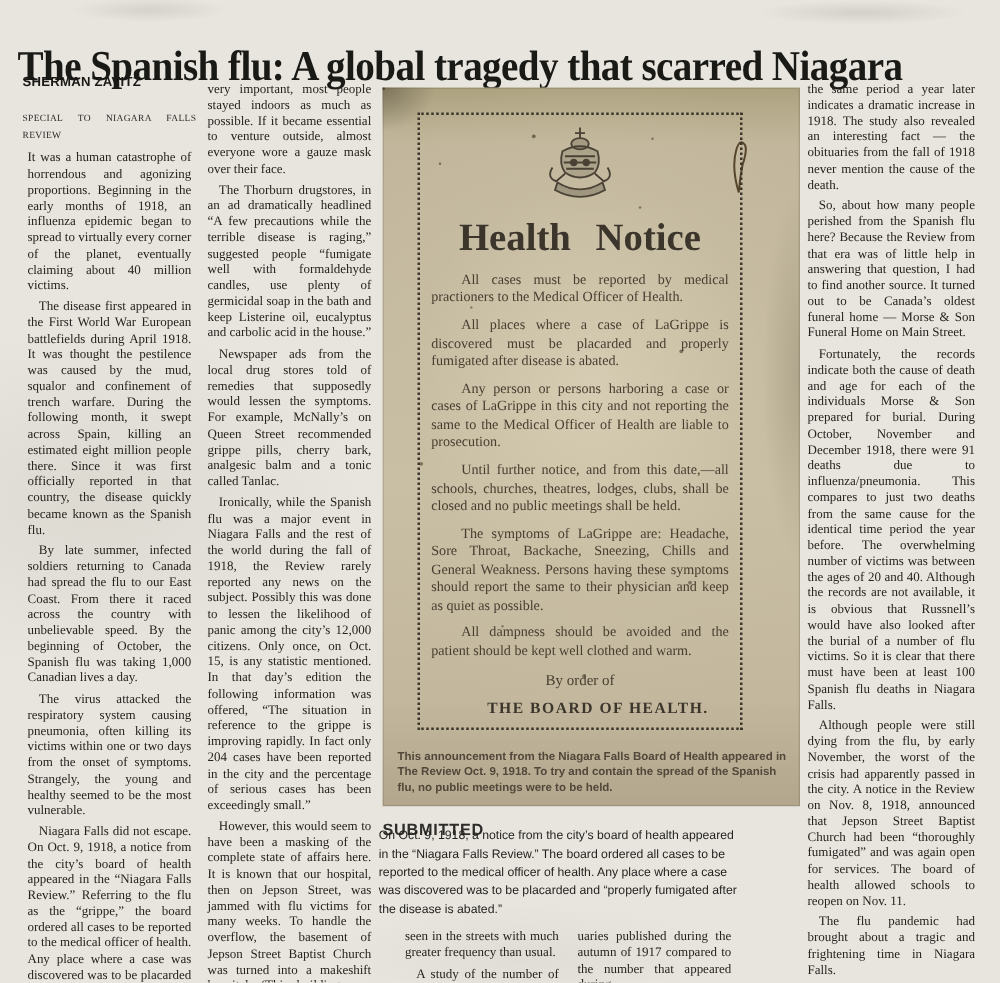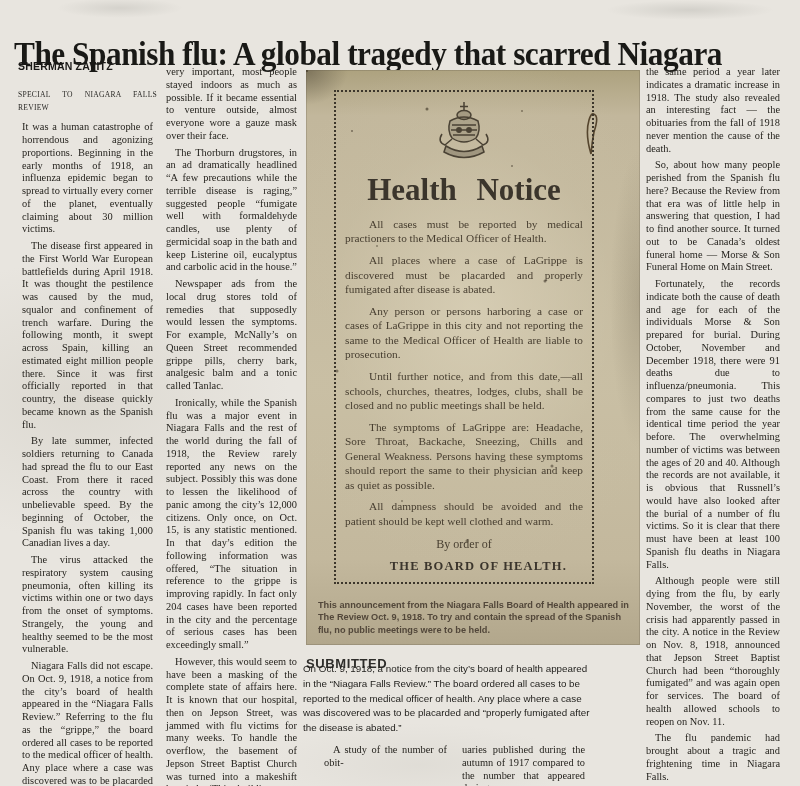--- a/index.html
+++ b/index.html
@@ -67,21 +67,21 @@
   #minicolB{left:458px;}
 </style>
 </head>
 <body>
 
 <h1 class="headline">The Spanish flu: A global tragedy that scarred Niagara</h1>
 
 <div class="col" id="col1">
   <div class="byline-name">SHERMAN ZAVITZ</div>
   <div class="byline-role">SPECIAL TO NIAGARA FALLS REVIEW</div>
-  <p class="bp flush">It was a human catastrophe of horrendous and agonizing proportions. Beginning in the early months of 1918, an influenza epidemic began to spread to virtually every corner of the planet, eventually claiming about 30 million victims.</p>
+  <p class="bp flush">It was a human catastrophe of horrendous and agonizing proportions. Beginning in the early months of 1918, an influenza epidemic began to spread to virtually every corner of the planet, eventually claiming about 40 million victims.</p>
   <p class="bp">The disease first appeared in the First World War European battlefields during April 1918. It was thought the pestilence was caused by the mud, squalor and confinement of trench warfare. During the following month, it swept across Spain, killing an estimated eight million people there. Since it was first officially reported in that country, the disease quickly became known as the Spanish flu.</p>
   <p class="bp">By late summer, infected soldiers returning to Canada had spread the flu to our East Coast. From there it raced across the country with unbelievable speed. By the beginning of October, the Spanish flu was taking 1,000 Canadian lives a day.</p>
   <p class="bp">The virus attacked the respiratory system causing pneumonia, often killing its victims within one or two days from the onset of symptoms. Strangely, the young and healthy seemed to be the most vulnerable.</p>
   <p class="bp">Niagara Falls did not escape. On Oct. 9, 1918, a notice from the city’s board of health appeared in the “Niagara Falls Review.” Referring to the flu as the “grippe,” the board ordered all cases to be reported to the medical officer of health. Any place where a case was discovered was to be placarded and “properly fumigated after the disease is abated.”</p>
   <p class="bp">The announcement also stated: “Until further notice and from this date, all schools, churches, theatres, lodges, clubs, shall be closed and no public meetings shall be held.”</p>
 
 </div>
 
 <div class="col" id="col2">
   <p class="bp flush">very important, most people stayed indoors as much as possible. If it became essential to venture outside, almost everyone wore a gauze mask over their face.</p>
@@ -124,20 +124,21 @@
     <div class="board">THE BOARD OF HEALTH.</div>
   </div>
   <div class="photo-caption">This announcement from the Niagara Falls Board of Health appeared in The Review Oct. 9, 1918. To try and contain the spread of the Spanish flu, no public meetings were to be held.</div>
 </div>
 
 <div class="submitted">SUBMITTED</div>
 
 <div class="caption-below">On Oct. 9, 1918, a notice from the city’s board of health appeared in the “Niagara Falls Review.” The board ordered all cases to be reported to the medical officer of health. Any place where a case was discovered was to be placarded and “properly fumigated after the disease is abated.”</div>
 
 <div class="minicol" id="minicolA">
+  <p class="bp flush">seen in the streets with much greater frequency than usual.</p>
   <p class="bp">A study of the number of obit-</p>
 </div>
 <div class="minicol" id="minicolB">
   <p class="bp flush">uaries published during the autumn of 1917 compared to the number that appeared during</p>
 </div>
 
 <div class="col" id="col3">
   <p class="bp flush">the same period a year later indicates a dramatic increase in 1918. The study also revealed an interesting fact — the obituaries from the fall of 1918 never mention the cause of the death.</p>
   <p class="bp">So, about how many people perished from the Spanish flu here? Because the Review from that era was of little help in answering that question, I had to find another source. It turned out to be Canada’s oldest funeral home — Morse &amp; Son Funeral Home on Main Street.</p>
   <p class="bp">Fortunately, the records indicate both the cause of death and age for each of the individuals Morse &amp; Son prepared for burial. During October, November and December 1918, there were 91 deaths due to influenza/pneumonia. This compares to just two deaths from the same cause for the identical time period the year before. The overwhelming number of victims was between the ages of 20 and 40. Although the records are not available, it is obvious that Russnell’s would have also looked after the burial of a number of flu victims. So it is clear that there must have been at least 100 Spanish flu deaths in Niagara Falls.</p>

